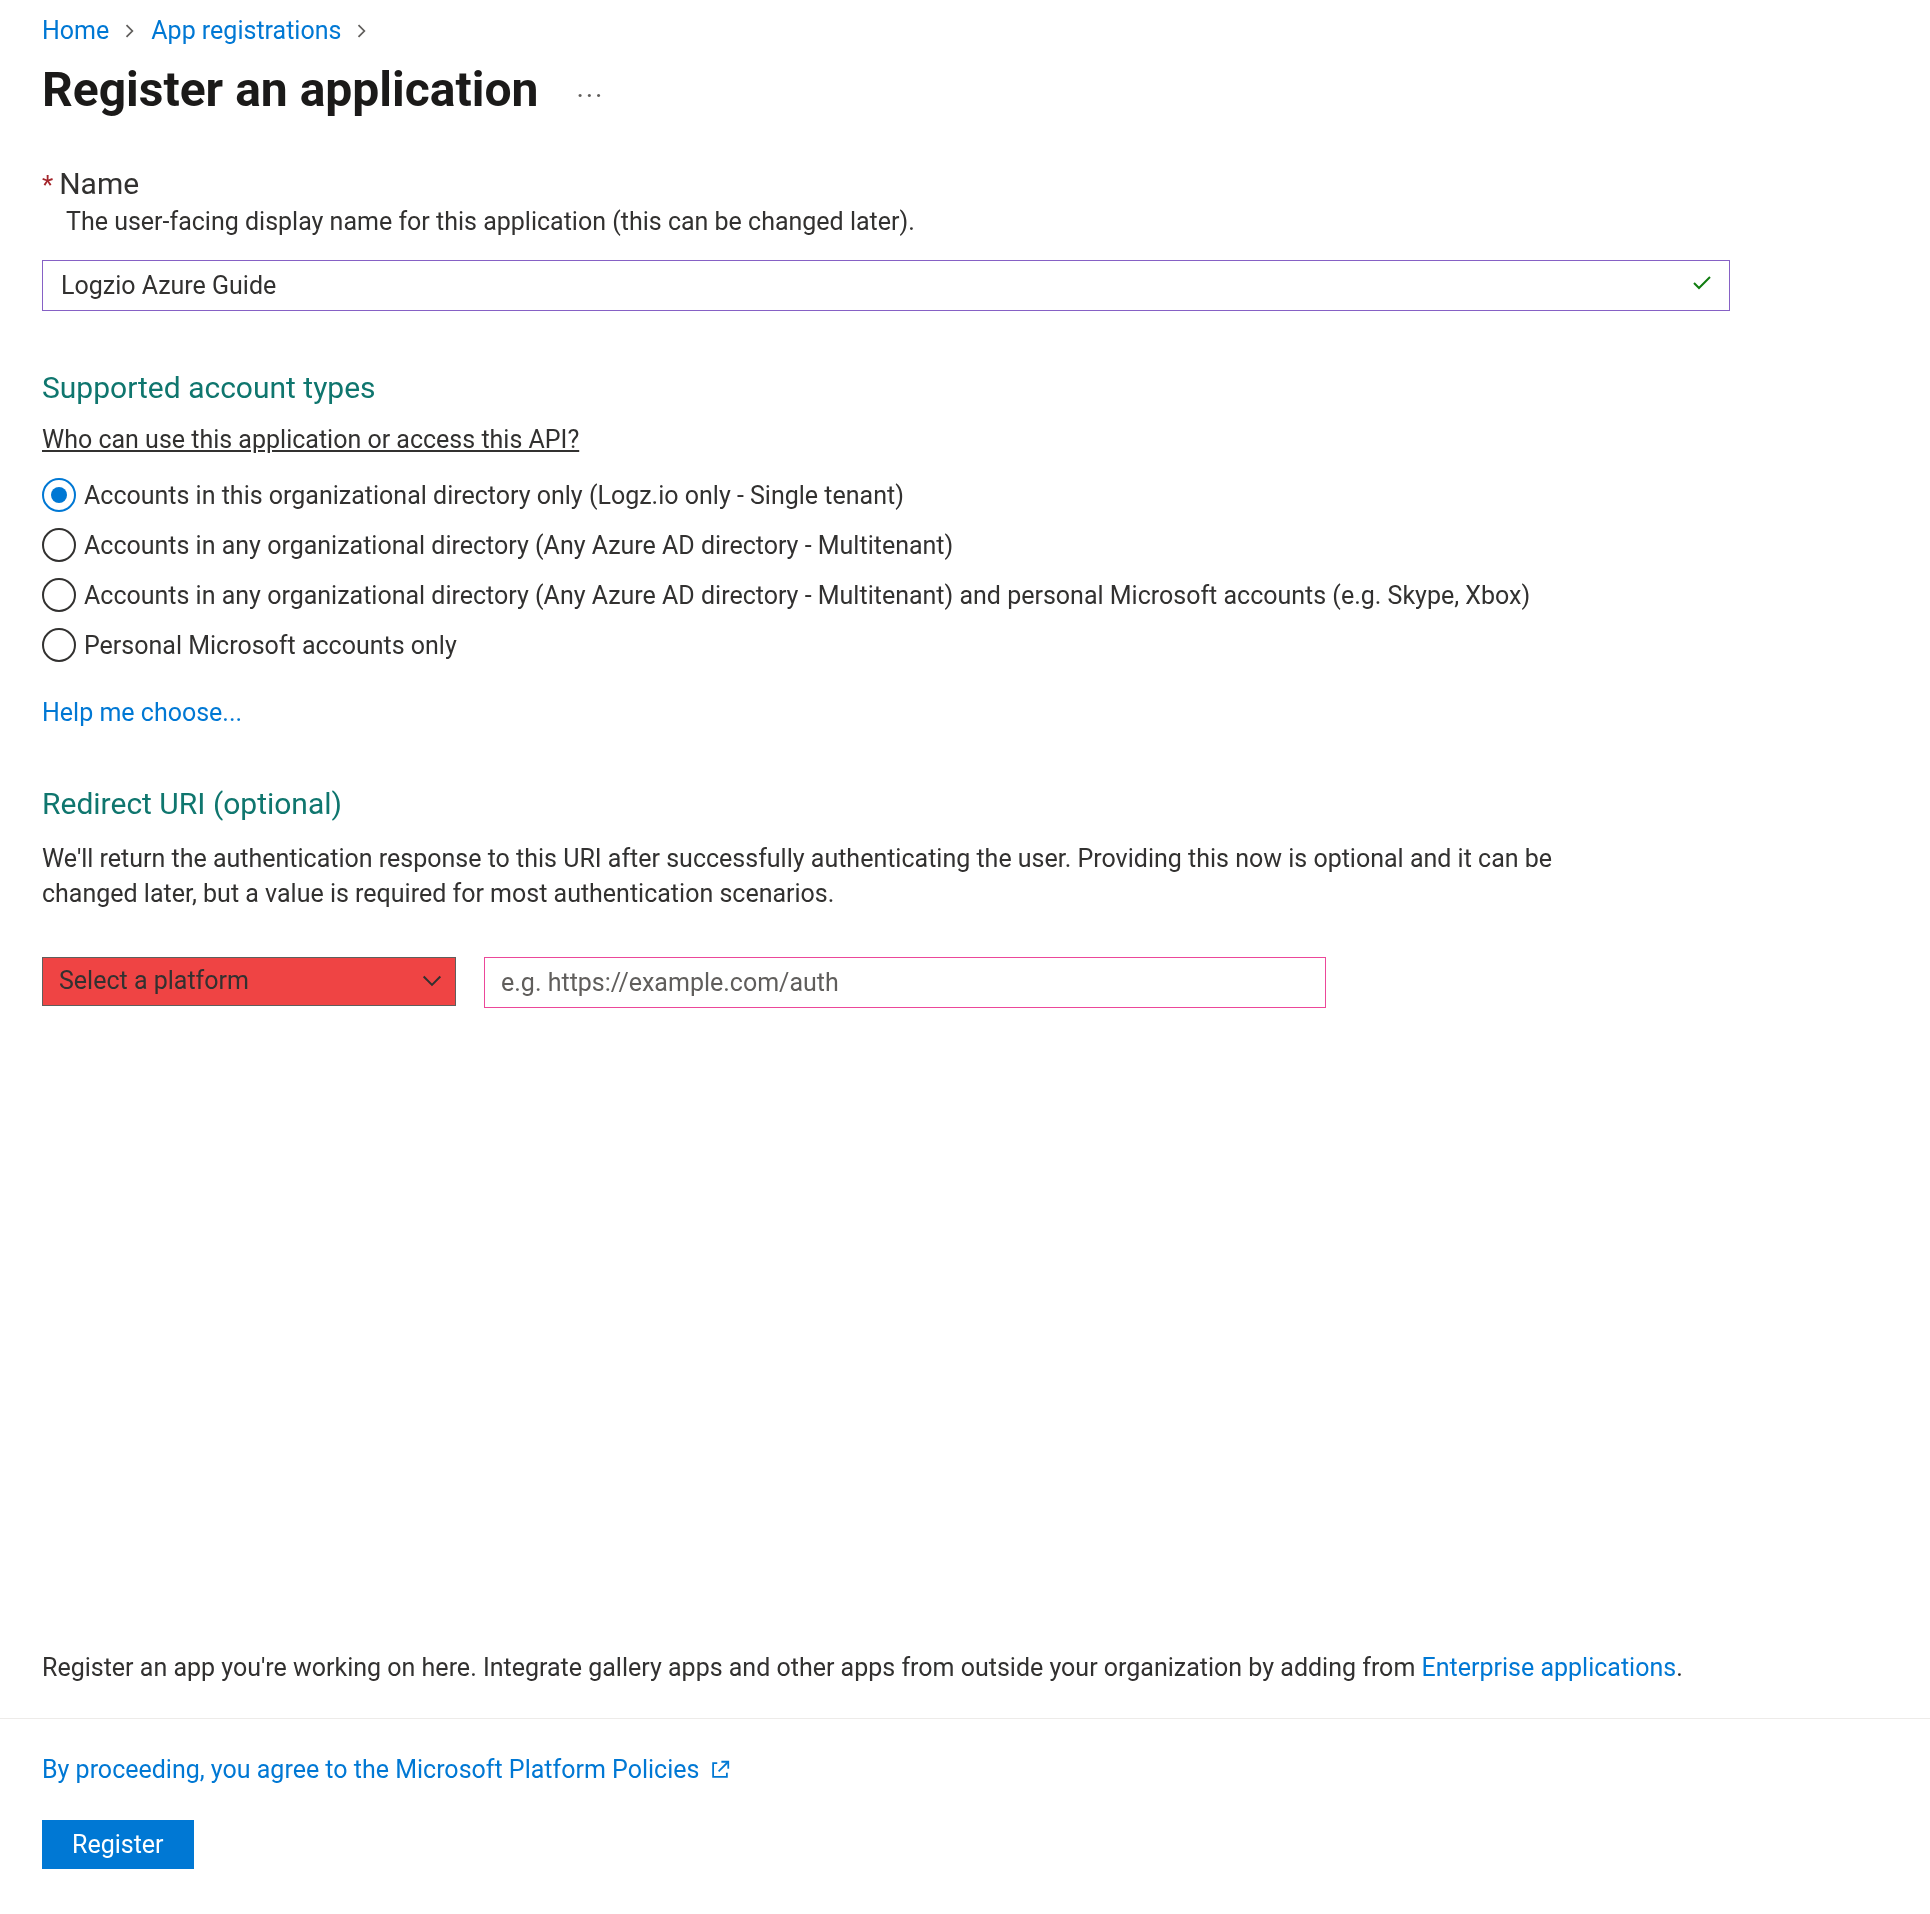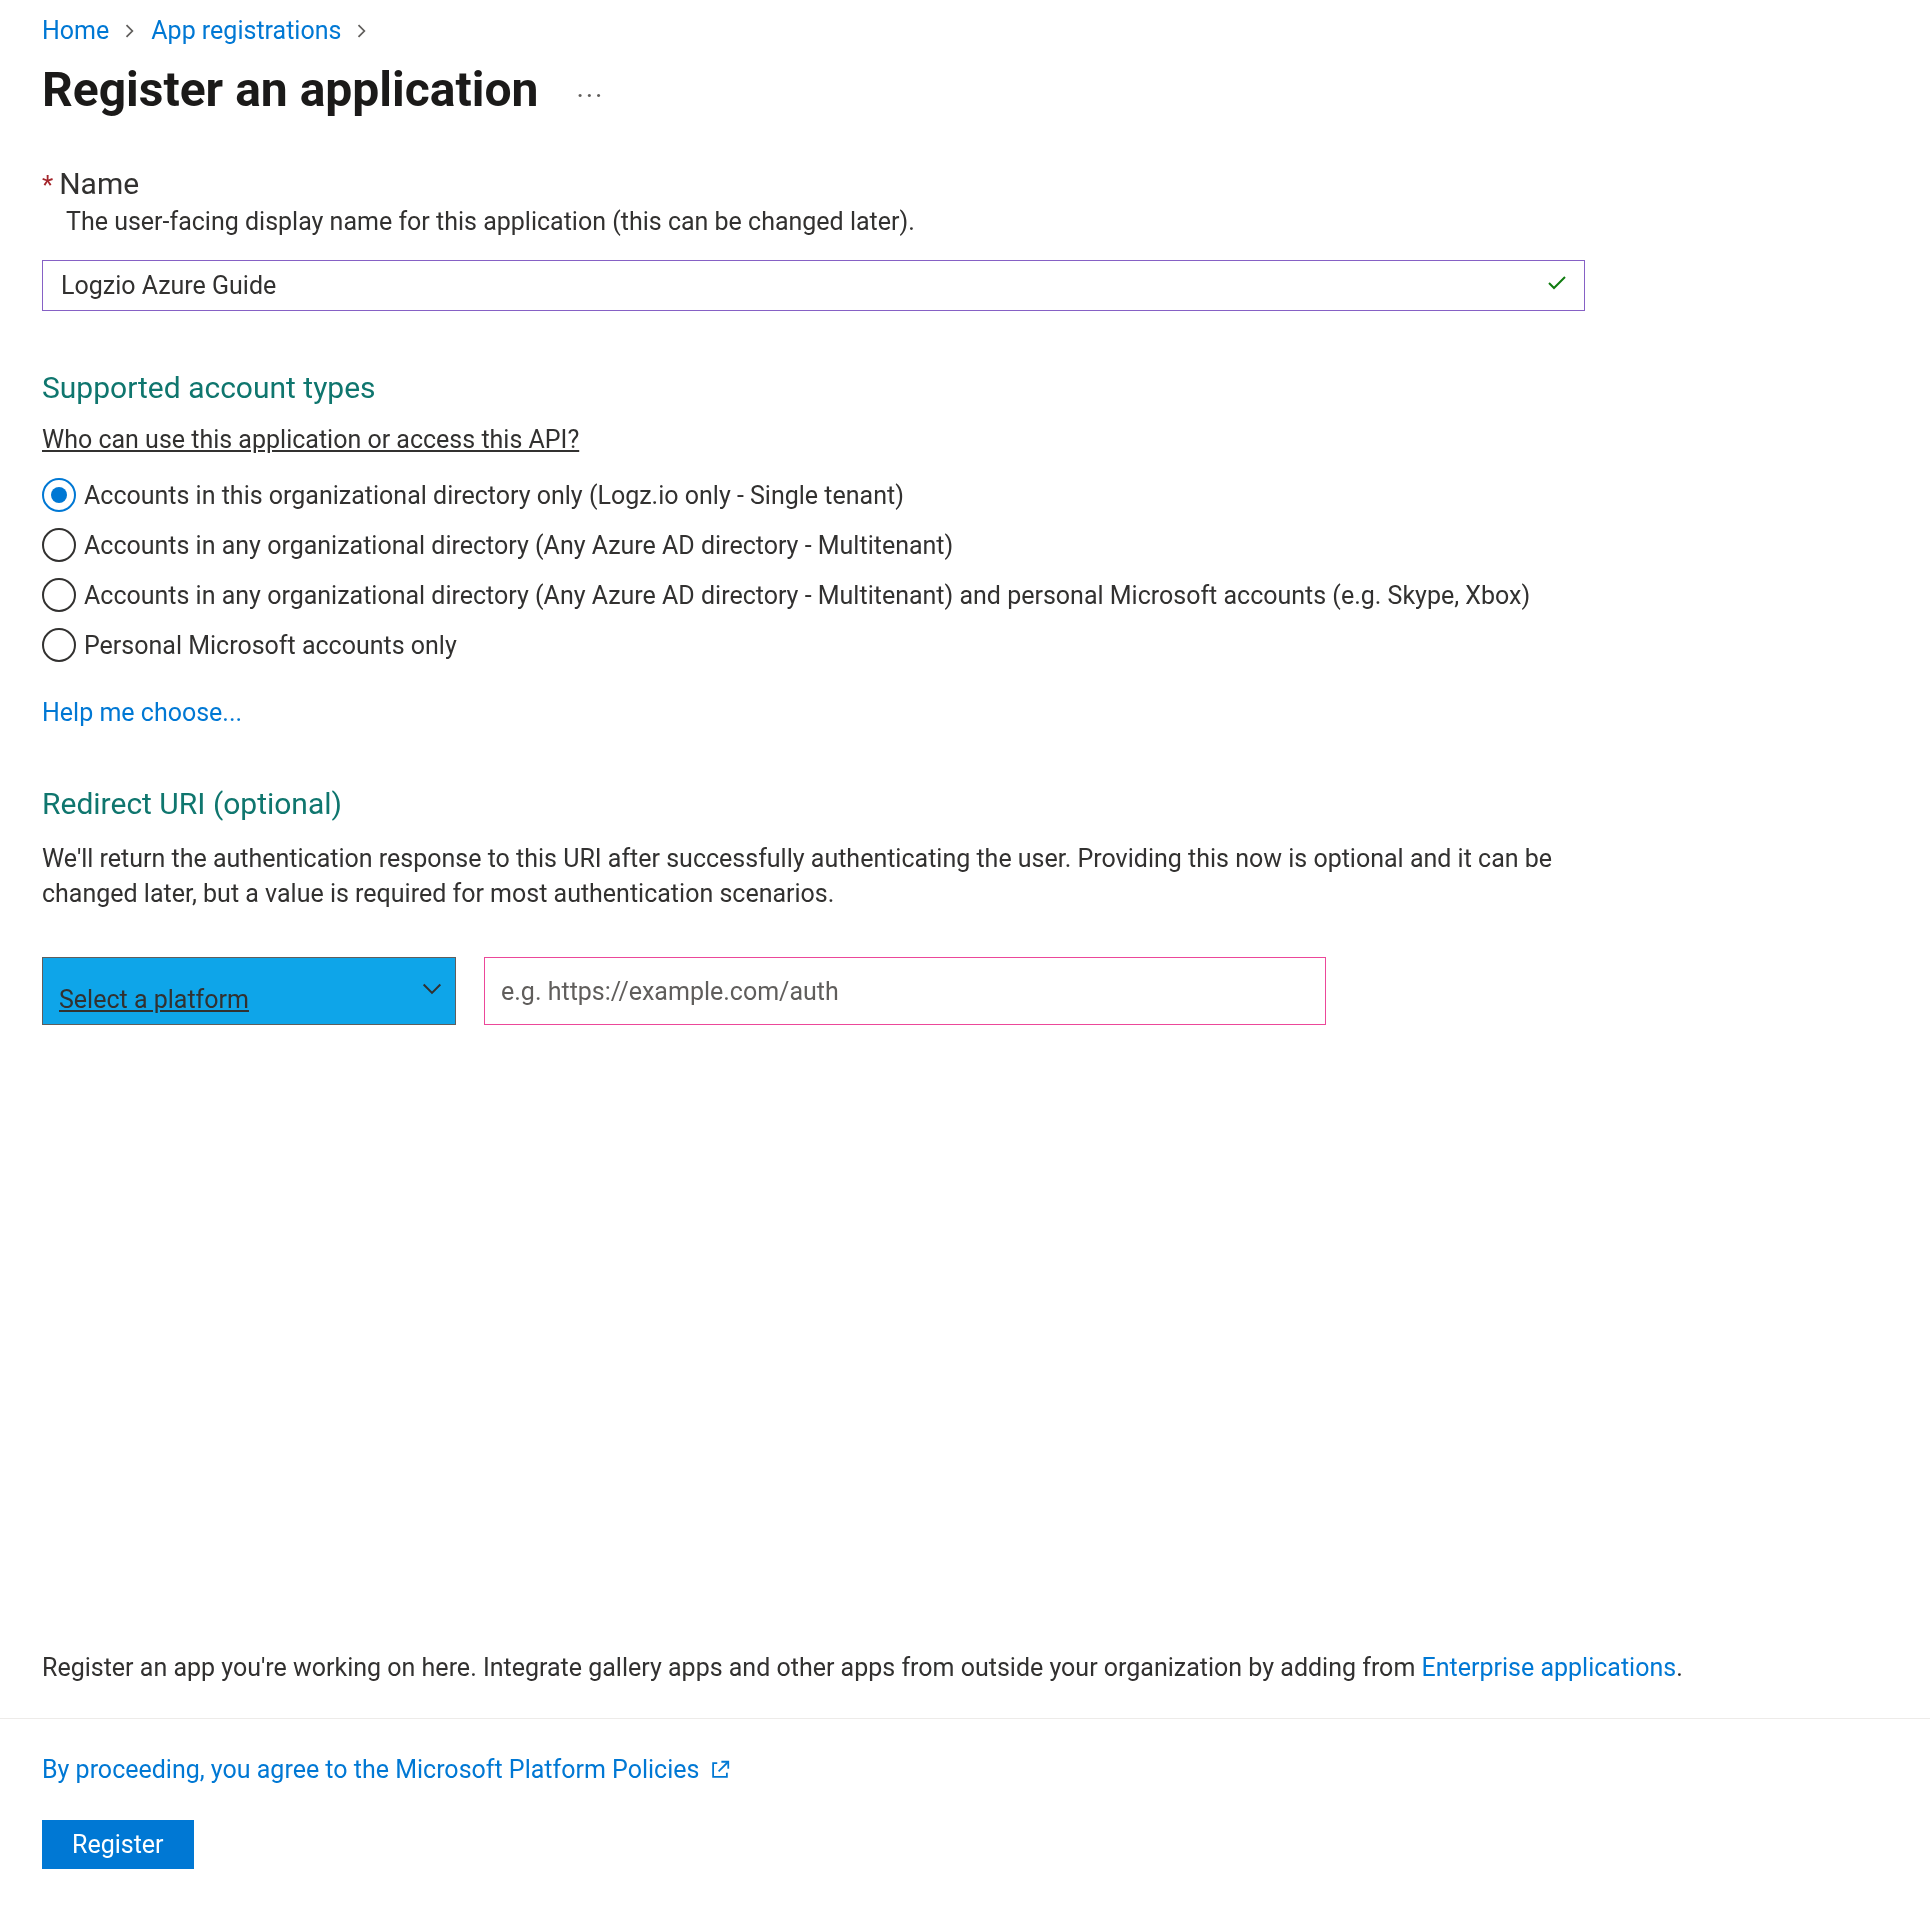--- a/index.html
+++ b/index.html
@@ -69,21 +69,21 @@
       font-size: 26px;
     }
     .field-description {
       font-size: 25px;
       color: #323130;
       margin-bottom: 24px;
       margin-left: 24px;
     }
     .text-input-wrapper {
       position: relative;
-      width: 1543px;
+      width: 1688px;
     }
     .text-input {
       width: 100%;
       padding: 10px 50px 10px 18px;
       font-size: 25px;
       font-family: inherit;
       border: 1px solid #8661c5;
       background: #ffffff;
       color: #323130;
       outline: none;
@@ -158,28 +158,27 @@
     .redirect-row {
       display: flex;
       gap: 28px;
     }
     .select-wrapper {
       position: relative;
       width: 414px;
     }
     .select-input {
       width: 100%;
-      padding: 27px 46px 10px 16px;
+      padding: 8px 46px 10px 16px;
       font-size: 25px;
       font-family: inherit;
       border: 1px solid #605e5c;
-      background: #0ea5e9;
-      color: #323130;
-      cursor: pointer;
-      text-decoration: underline;
+      background: #ef4444;
+      color: #323130;
+      cursor: pointer;
     }
     .select-chevron {
       position: absolute;
       right: 14px;
       top: 50%;
       transform: translateY(-50%);
       pointer-events: none;
     }
     .uri-input {
       width: 842px;

